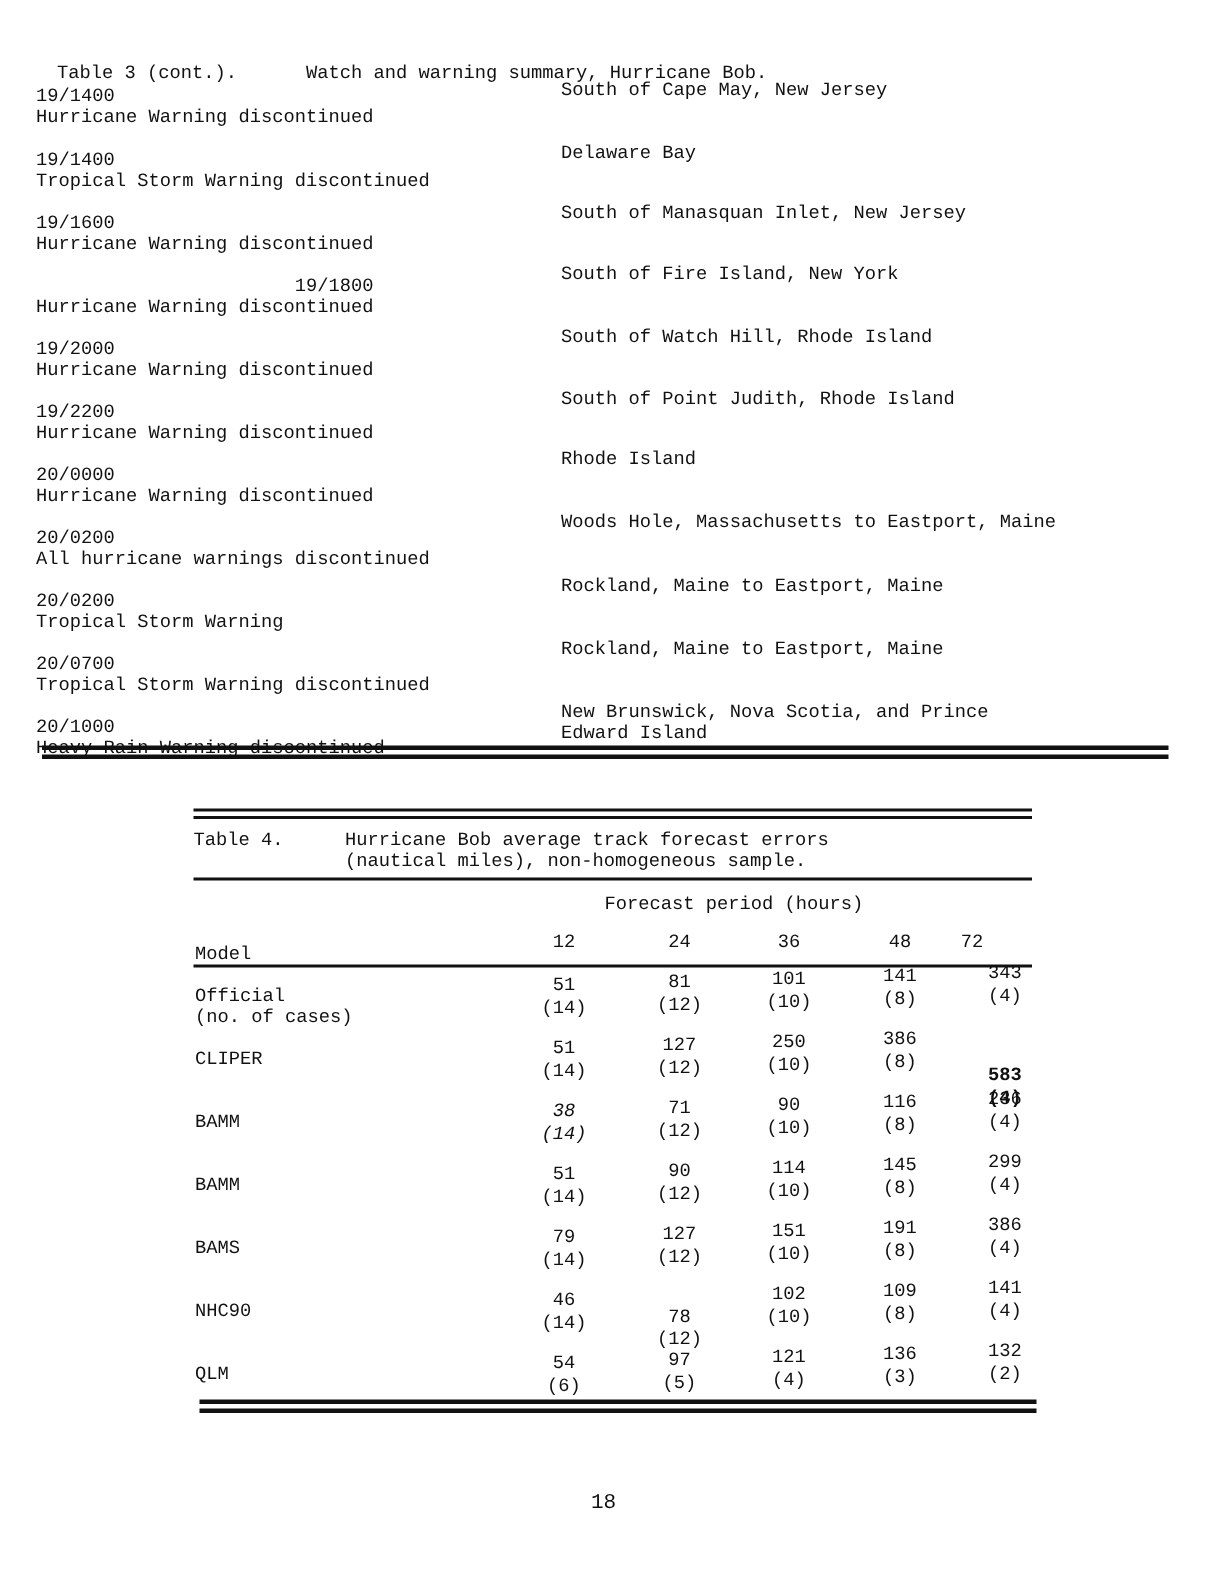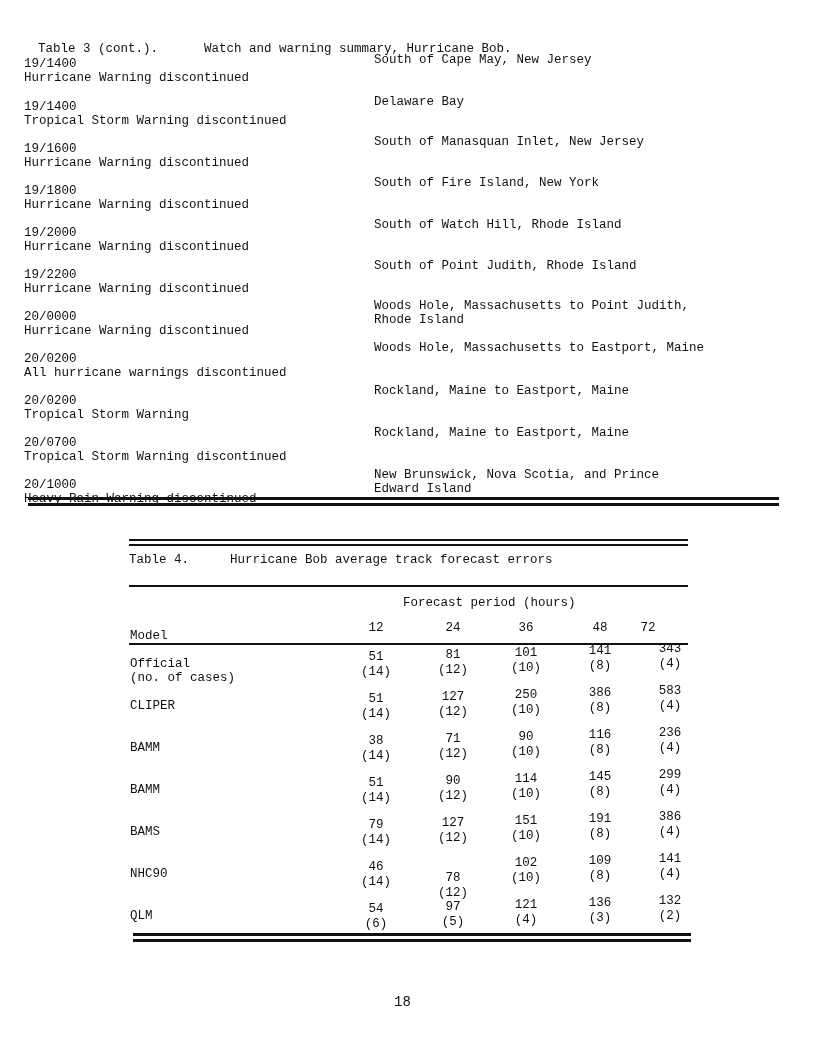--- a/index.html
+++ b/index.html
@@ -46,21 +46,21 @@
     <div class="entry-right" style="top: 95px;">
       <div>Delaware Bay</div>
     </div>
     <div class="entry-left" style="top: 142px;">
       <div>19/1600</div>
       <div>Hurricane Warning discontinued</div>
     </div>
     <div class="entry-right" style="top: 135px;">
       <div>South of Manasquan Inlet, New Jersey</div>
     </div>
-    <div class="entry-left" style="top: 184px;">
+    <div class="entry-left" style="top: 184px; text-align: right;">
       <div>19/1800</div>
       <div>Hurricane Warning discontinued</div>
     </div>
     <div class="entry-right" style="top: 176px;">
       <div>South of Fire Island, New York</div>
     </div>
     <div class="entry-left" style="top: 226px;">
       <div>19/2000</div>
       <div>Hurricane Warning discontinued</div>
     </div>
@@ -72,21 +72,20 @@
       <div>Hurricane Warning discontinued</div>
     </div>
     <div class="entry-right" style="top: 259px;">
       <div>South of Point Judith, Rhode Island</div>
     </div>
     <div class="entry-left" style="top: 310px;">
       <div>20/0000</div>
       <div>Hurricane Warning discontinued</div>
     </div>
     <div class="entry-right" style="top: 299px;">
-      <div>Woods Hole, Massachusetts to Point Judith,</div>
       <div>Rhode Island</div>
     </div>
     <div class="entry-left" style="top: 352px;">
       <div>20/0200</div>
       <div>All hurricane warnings discontinued</div>
     </div>
     <div class="entry-right" style="top: 341px;">
       <div>Woods Hole, Massachusetts to Eastport, Maine</div>
     </div>
     <div class="entry-left" style="top: 394px;">
@@ -113,21 +112,21 @@
     </div>
   </div>
 
 <div class="rule" style="left:28px; top:497px; width:751px; height:3px;"></div>
 <div class="rule" style="left:28px; top:503px; width:751px; height:3px;"></div>
 
 <div class="rule" style="left:129px; top:539px; width:559px; height:2px;"></div>
 <div class="rule" style="left:129px; top:544px; width:559px; height:2px;"></div>
 
 <div class="t4-title">
-  <span class="cap">Table 4.</span><span class="txt"><span>Hurricane Bob average track forecast errors</span><br></span>
+  <span class="cap">Table 4.</span><span class="txt"><span>Hurricane Bob average track forecast errors</span><br><span>(nautical miles), non-homogeneous sample.</span></span>
 </div>
 
 <div class="rule" style="left:129px; top:585px; width:559px; height:2px;"></div>
 
 <div class="t4-sub">Forecast period (hours)</div>
 <div class="hdr-model">Model</div>
 <div id="t4-periods">
     <div class="hdr-col" style="left: 356px;">12</div>
     <div class="hdr-col" style="left: 433px;">24</div>
     <div class="hdr-col" style="left: 506px;">36</div>
@@ -174,28 +173,28 @@
       <div>(12)</div>
     </div>
     <div class="cell" style="left: 501px; top: 688px;">
       <div>250</div>
       <div>(10)</div>
     </div>
     <div class="cell" style="left: 575px; top: 686px;">
       <div>386</div>
       <div>(8)</div>
     </div>
-    <div class="cell" style="left: 645px; top: 684px;">
+    <div class="cell" style="left: 645px; top: 710px; font-weight: bold;">
       <div>583</div>
       <div>(4)</div>
     </div>
     <div class="row-label" style="top: 741px;">
       <div>BAMM</div>
     </div>
-    <div class="cell" style="left: 351px; top: 734px;">
+    <div class="cell" style="left: 351px; top: 734px; font-style: italic;">
       <div>38</div>
       <div>(14)</div>
     </div>
     <div class="cell" style="left: 428px; top: 732px;">
       <div>71</div>
       <div>(12)</div>
     </div>
     <div class="cell" style="left: 501px; top: 730px;">
       <div>90</div>
       <div>(10)</div>

